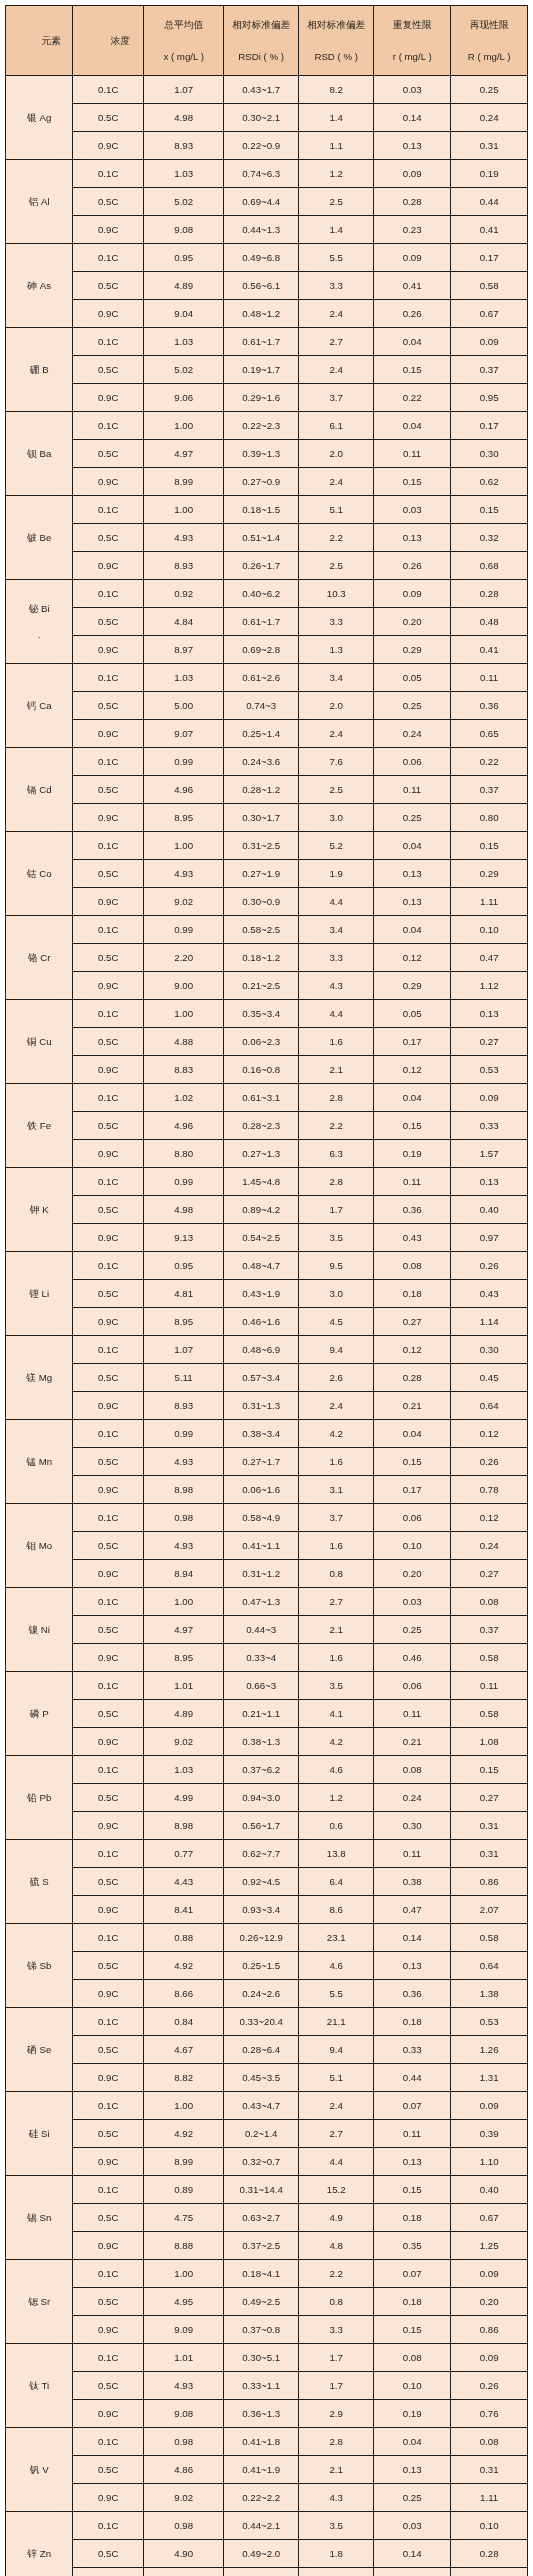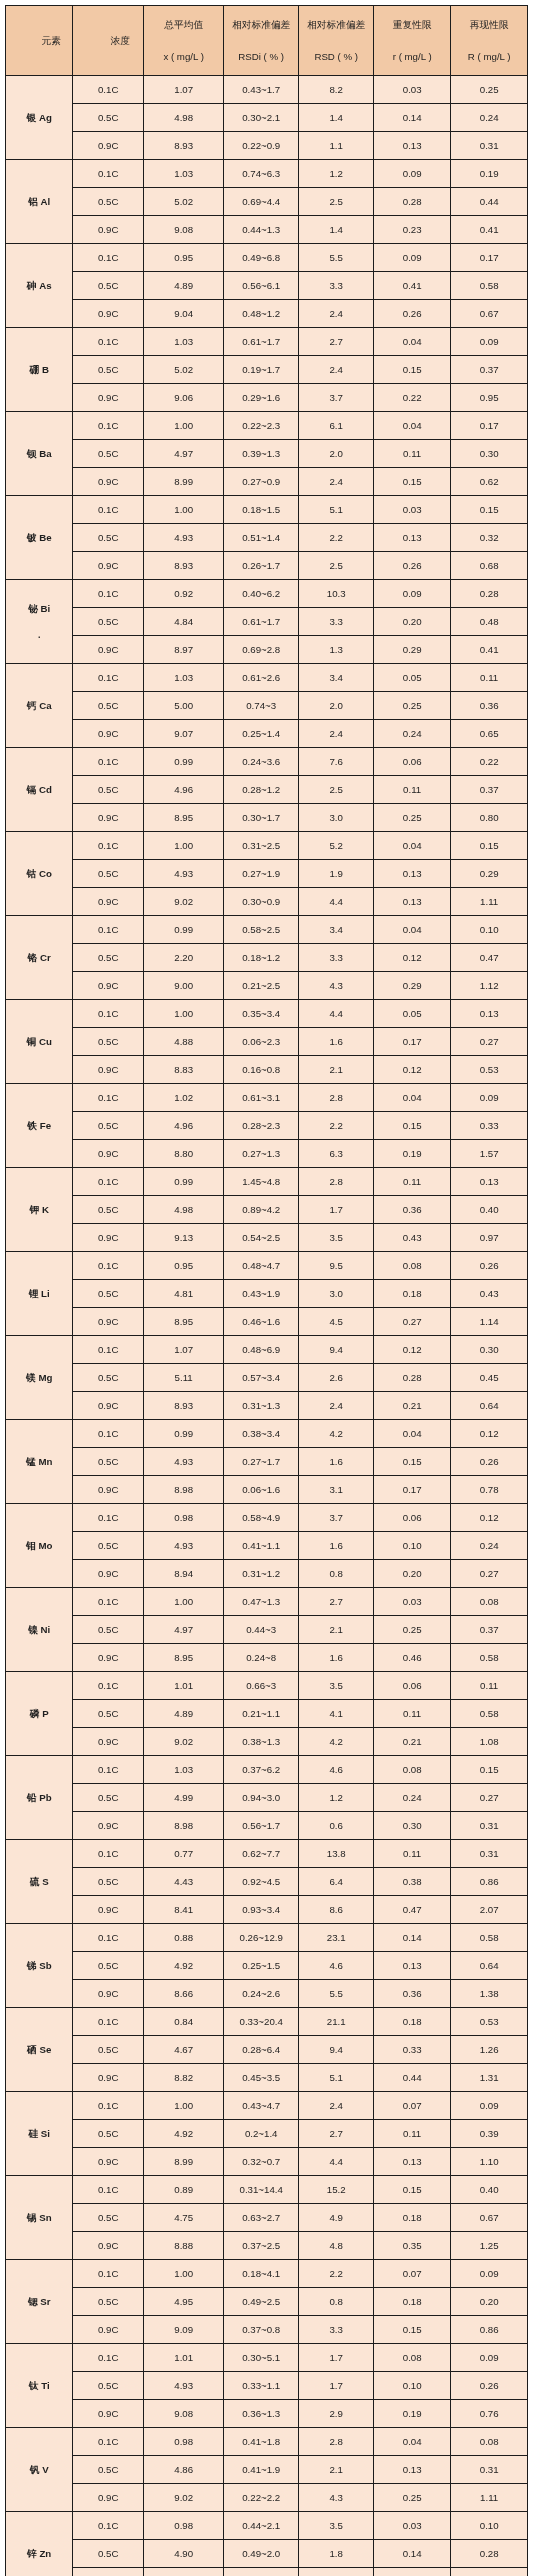--- a/index.html
+++ b/index.html
@@ -51,21 +51,20 @@
   .hwrap.single { gap: 0; margin-left: 24px; }
   tbody td {
     background: #fbe5d5;
     height: 27px;
     line-height: 1;
   }
   tbody tr { height: 27px; }
   tbody tr.group-start td { border-top: 1.3px solid #1c1c1c; }
   td.el {
     background: #fbe5d5;
-    font-weight: bold;
   }
   .elwrap {
     display: flex;
     flex-direction: column;
     justify-content: center;
     align-items: center;
     gap: 17px;
     line-height: 1;
   }
   .elnote { font-size: 9px; line-height: 1; }
@@ -669,21 +668,21 @@
           <td>0.5C</td>
           <td>4.97</td>
           <td>0.44~3</td>
           <td>2.1</td>
           <td>0.25</td>
           <td>0.37</td>
         </tr>
         <tr>
           <td>0.9C</td>
           <td>8.95</td>
-          <td>0.24~8</td>
+          <td>0.33~4</td>
           <td>1.6</td>
           <td>0.46</td>
           <td>0.58</td>
         </tr>
         <tr class="group-start">
           <td rowspan="3" class="el">
             <div class="elwrap">
               <span>磷 P</span>
             </div>
           </td>

